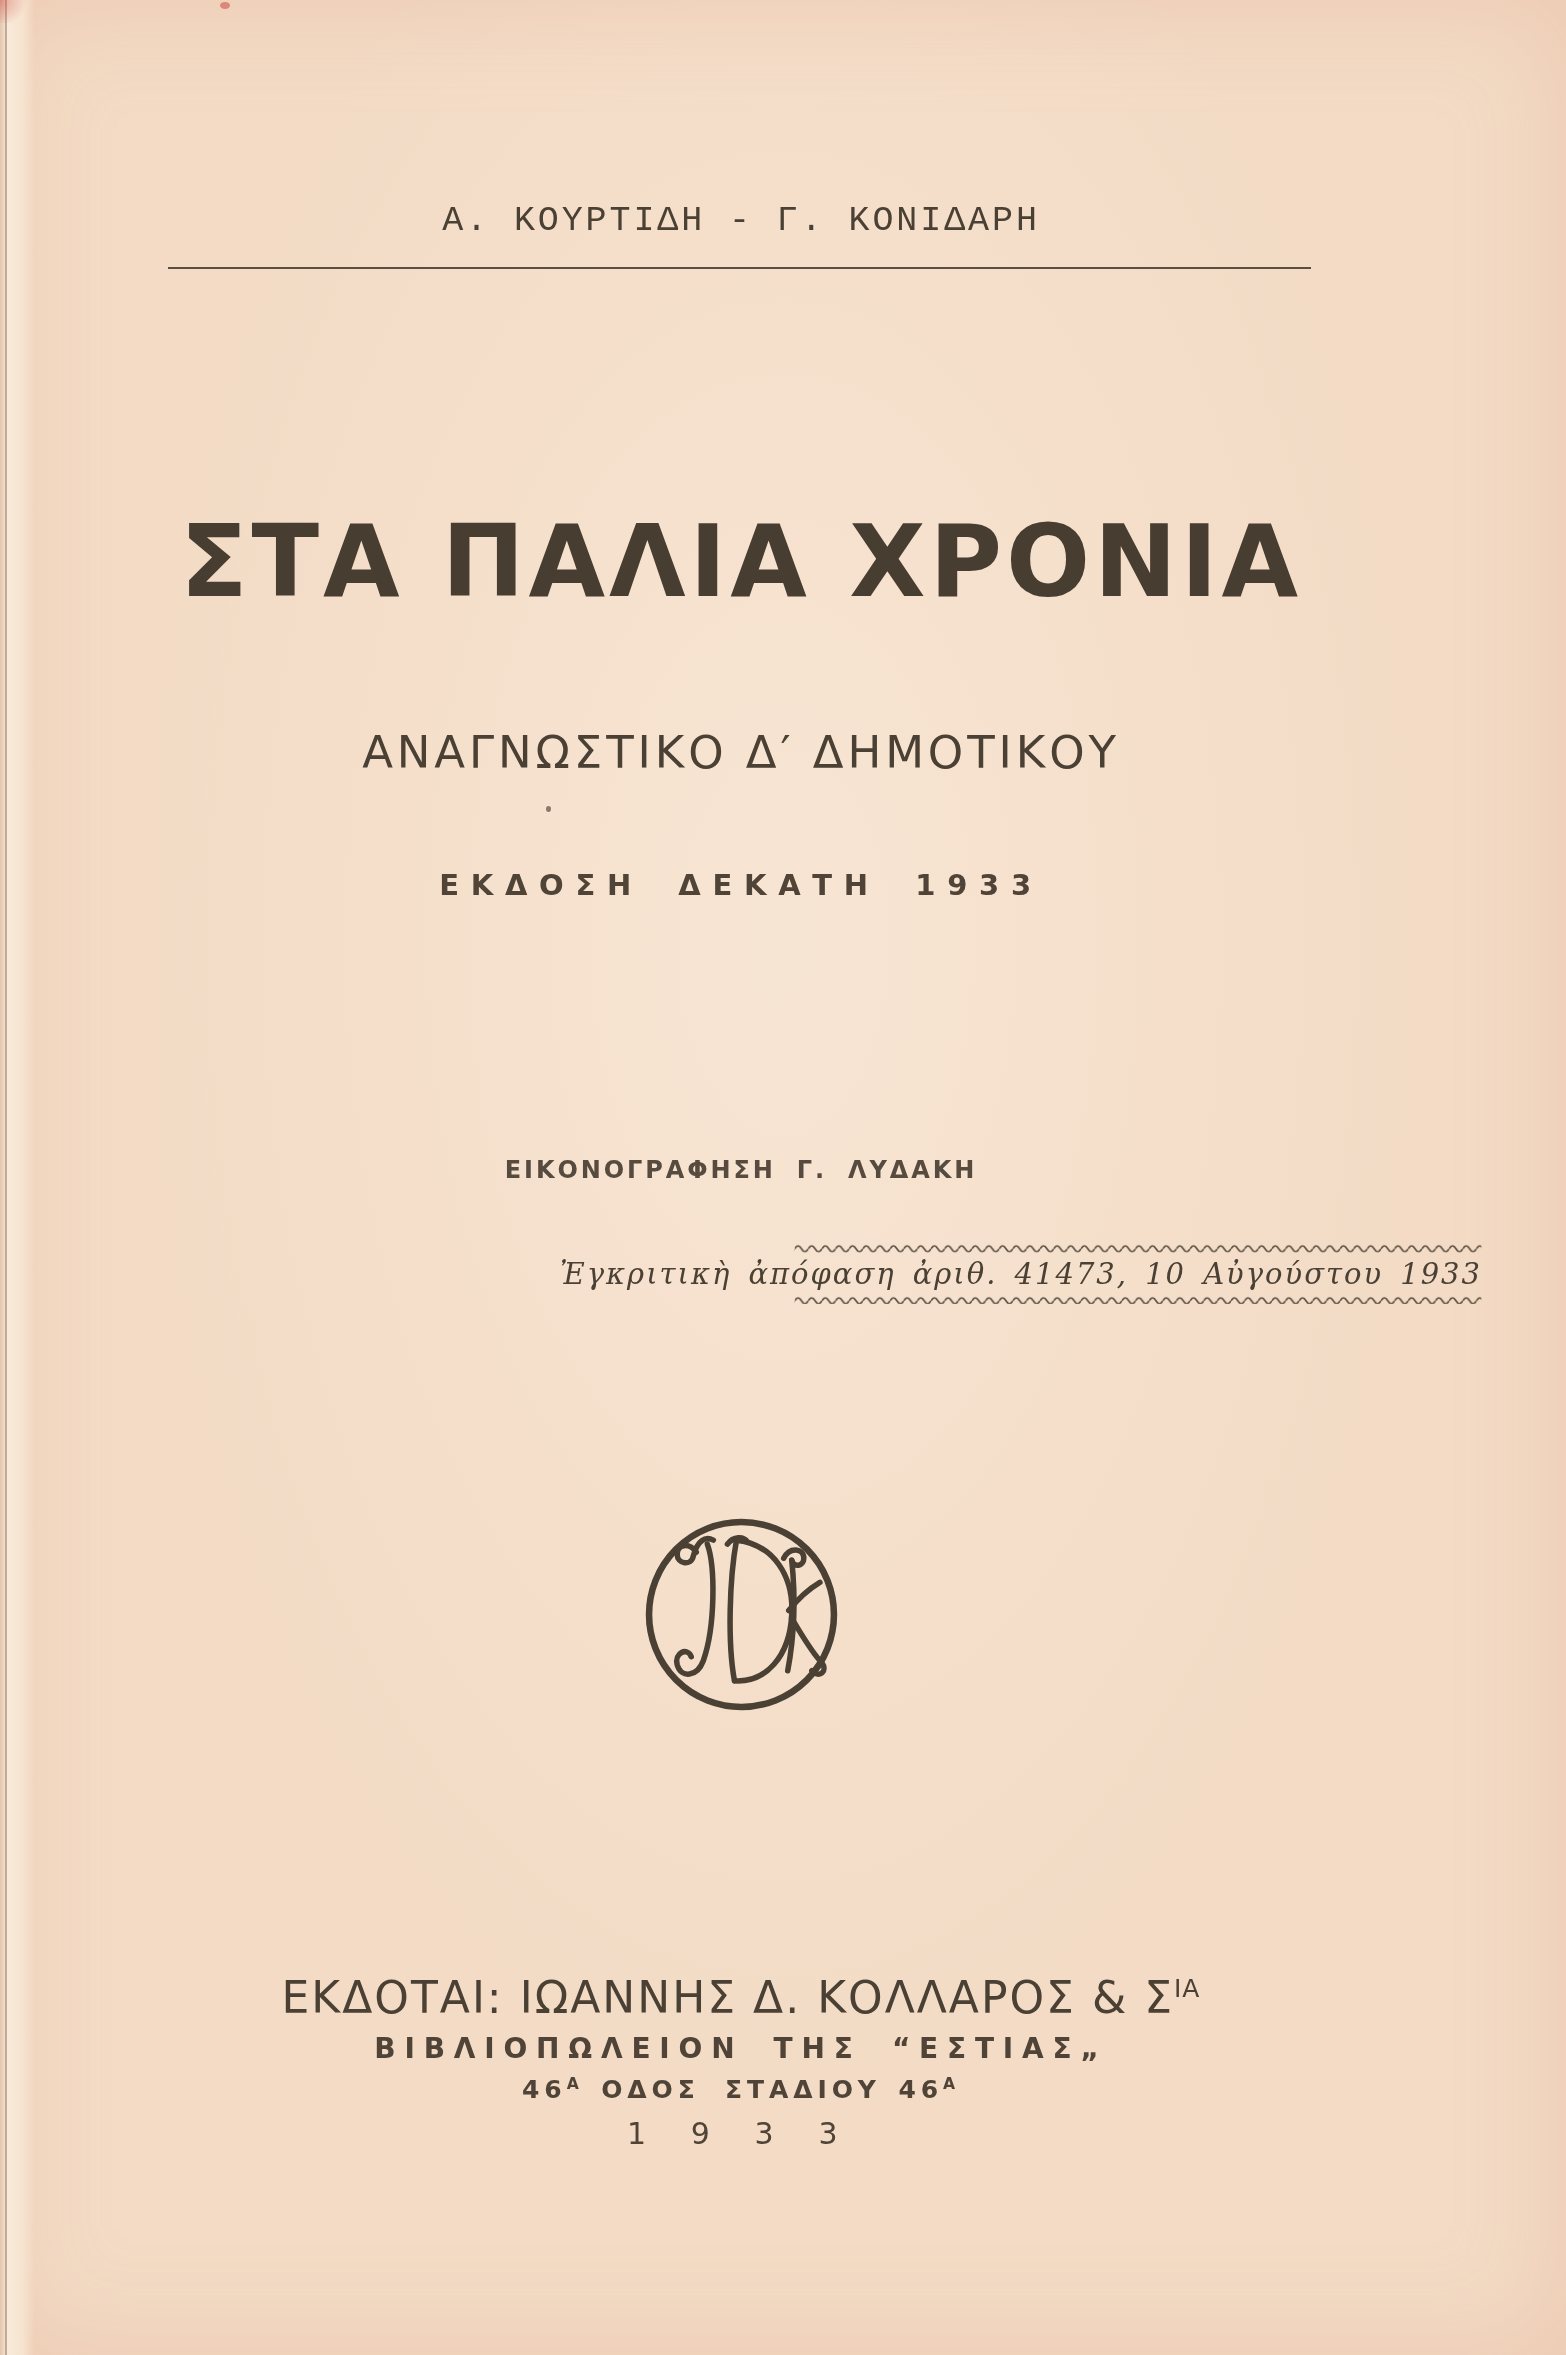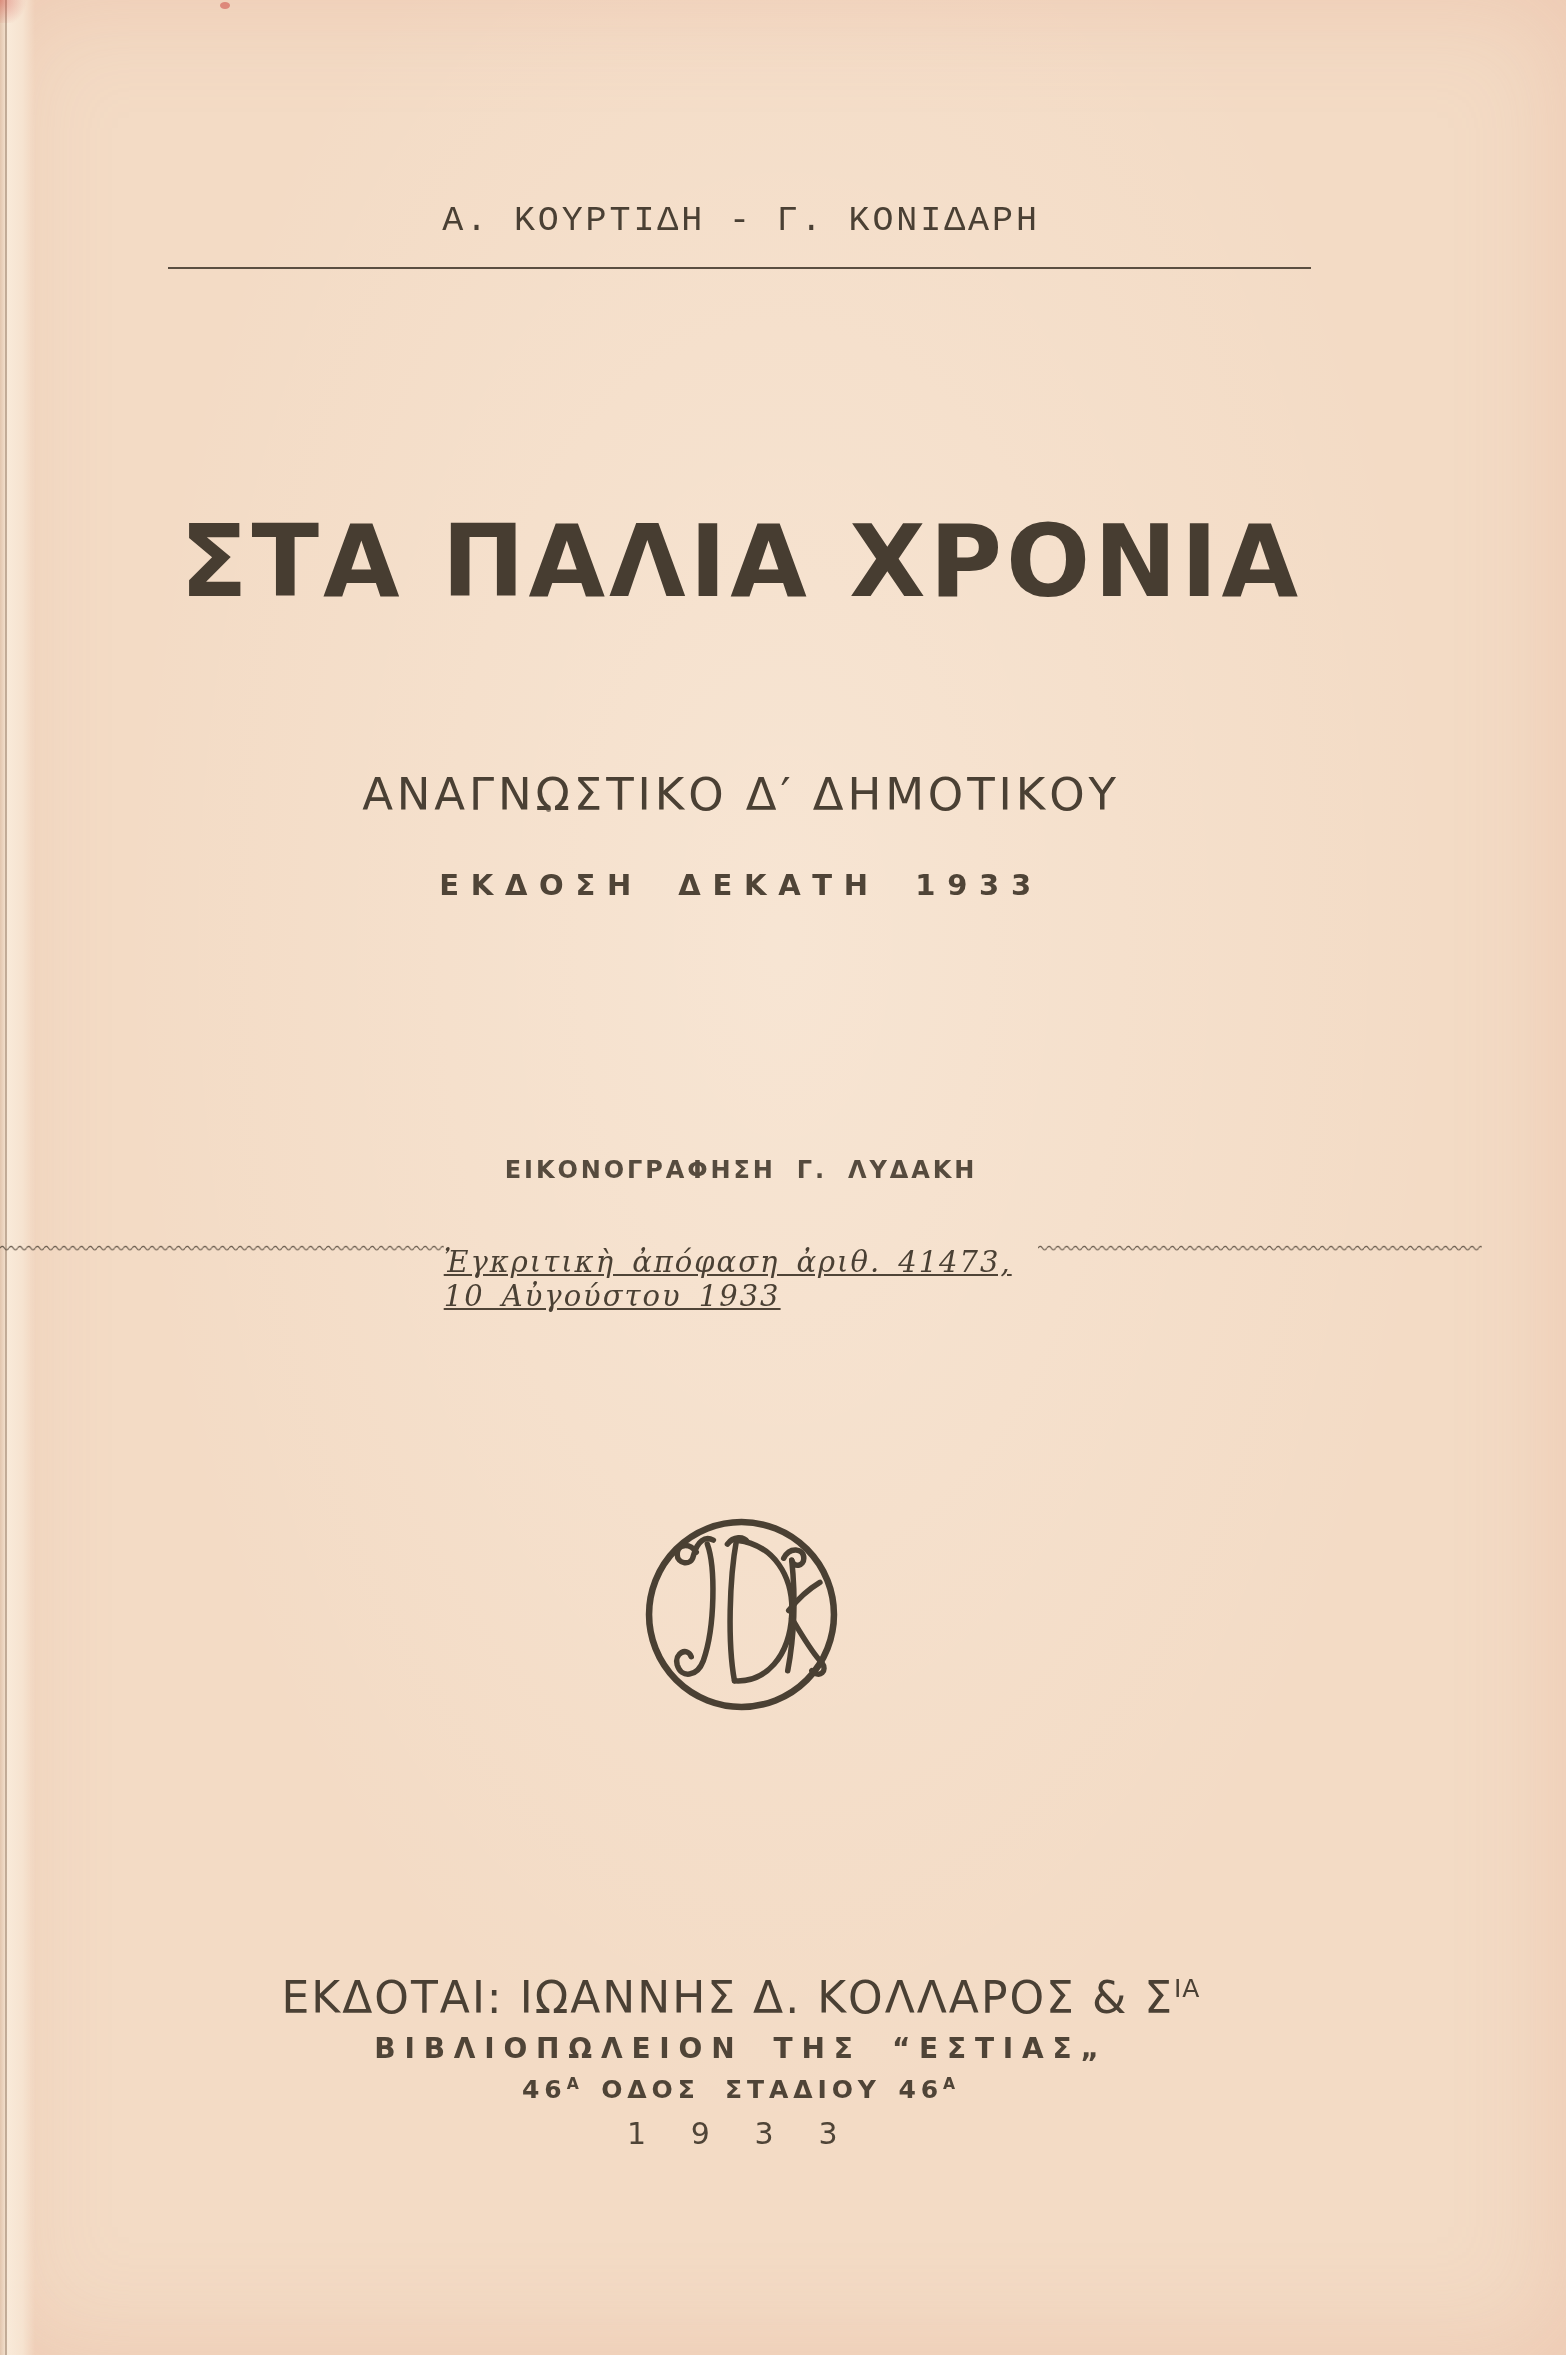--- a/index.html
+++ b/index.html
@@ -27,28 +27,28 @@
   .corner-mark{position:absolute;pointer-events:none;}
   .corner-mark.tl{left:0;top:0;width:29px;height:23.4px;
     background:radial-gradient(circle at 0 0, rgba(210,85,75,.5), rgba(210,85,75,0) 72%);}
   .corner-mark.speck{left:220px;top:2px;width:9.8px;height:6.8px;border-radius:50%;
     background:rgba(205,75,70,.55);}
   .line{position:absolute;left:0;width:1482px;text-align:center;white-space:nowrap;}
   .authors{top:201px;font-size:35px;letter-spacing:2.9px;color:#4a4034;font-family:Liberation Mono, monospace;}
   .rule{position:absolute;left:168px;top:267px;width:1143px;height:0;
     border-top:2px solid #5a4e41;}
   .title{top:504px;font-size:99px;font-weight:bold;letter-spacing:3.9px;color:#473d31;}
-  .subtitle{top:768px;font-size:45px;letter-spacing:3.9px;color:#4a4034;}
+  .subtitle{top:726px;font-size:45px;letter-spacing:3.9px;color:#4a4034;}
   .edition{top:868px;font-size:29px;font-weight:bold;letter-spacing:11.7px;word-spacing:13.7px;}
   .copies{top:995px;font-size:32px;font-family:"DejaVu Serif",serif;}
   .copies .lbl{letter-spacing:5.9px;}
   .copies .val{font-weight:bold;margin-left:13.7px;letter-spacing:1px;}
   .illustration{top:1156px;font-size:24px;font-weight:bold;letter-spacing:2.9px;word-spacing:9.8px;color:#564b3e;}
   .approval{position:absolute;left:0;top:1241px;width:1482px;
-    display:flex;flex-direction:row;align-items:flex-start;text-decoration:underline;}
+    display:flex;flex-direction:column;align-items:flex-end;}
   .approval .txt{
     font-family:"DejaVu Serif",serif;font-style:italic;font-size:29px;
     letter-spacing:2px;word-spacing:5.9px;margin:3.9px 0 2px 0;color:#4a4034;}
   .wave{display:block;}
   .monogram{position:absolute;left:641px;top:1514px;}
   .city{top:1933px;font-size:33px;letter-spacing:7.8px;word-spacing:15.6px;}
   .publisher{top:1972px;font-size:44px;letter-spacing:2px;color:#4a4034;}
   .publisher sup{font-size:25px;letter-spacing:1px;}
   .bookstore{top:2032px;font-size:28px;font-weight:bold;letter-spacing:8.8px;word-spacing:11.7px;}
   .address{top:2075px;font-size:25px;font-weight:bold;letter-spacing:4.9px;word-spacing:11.7px;}

